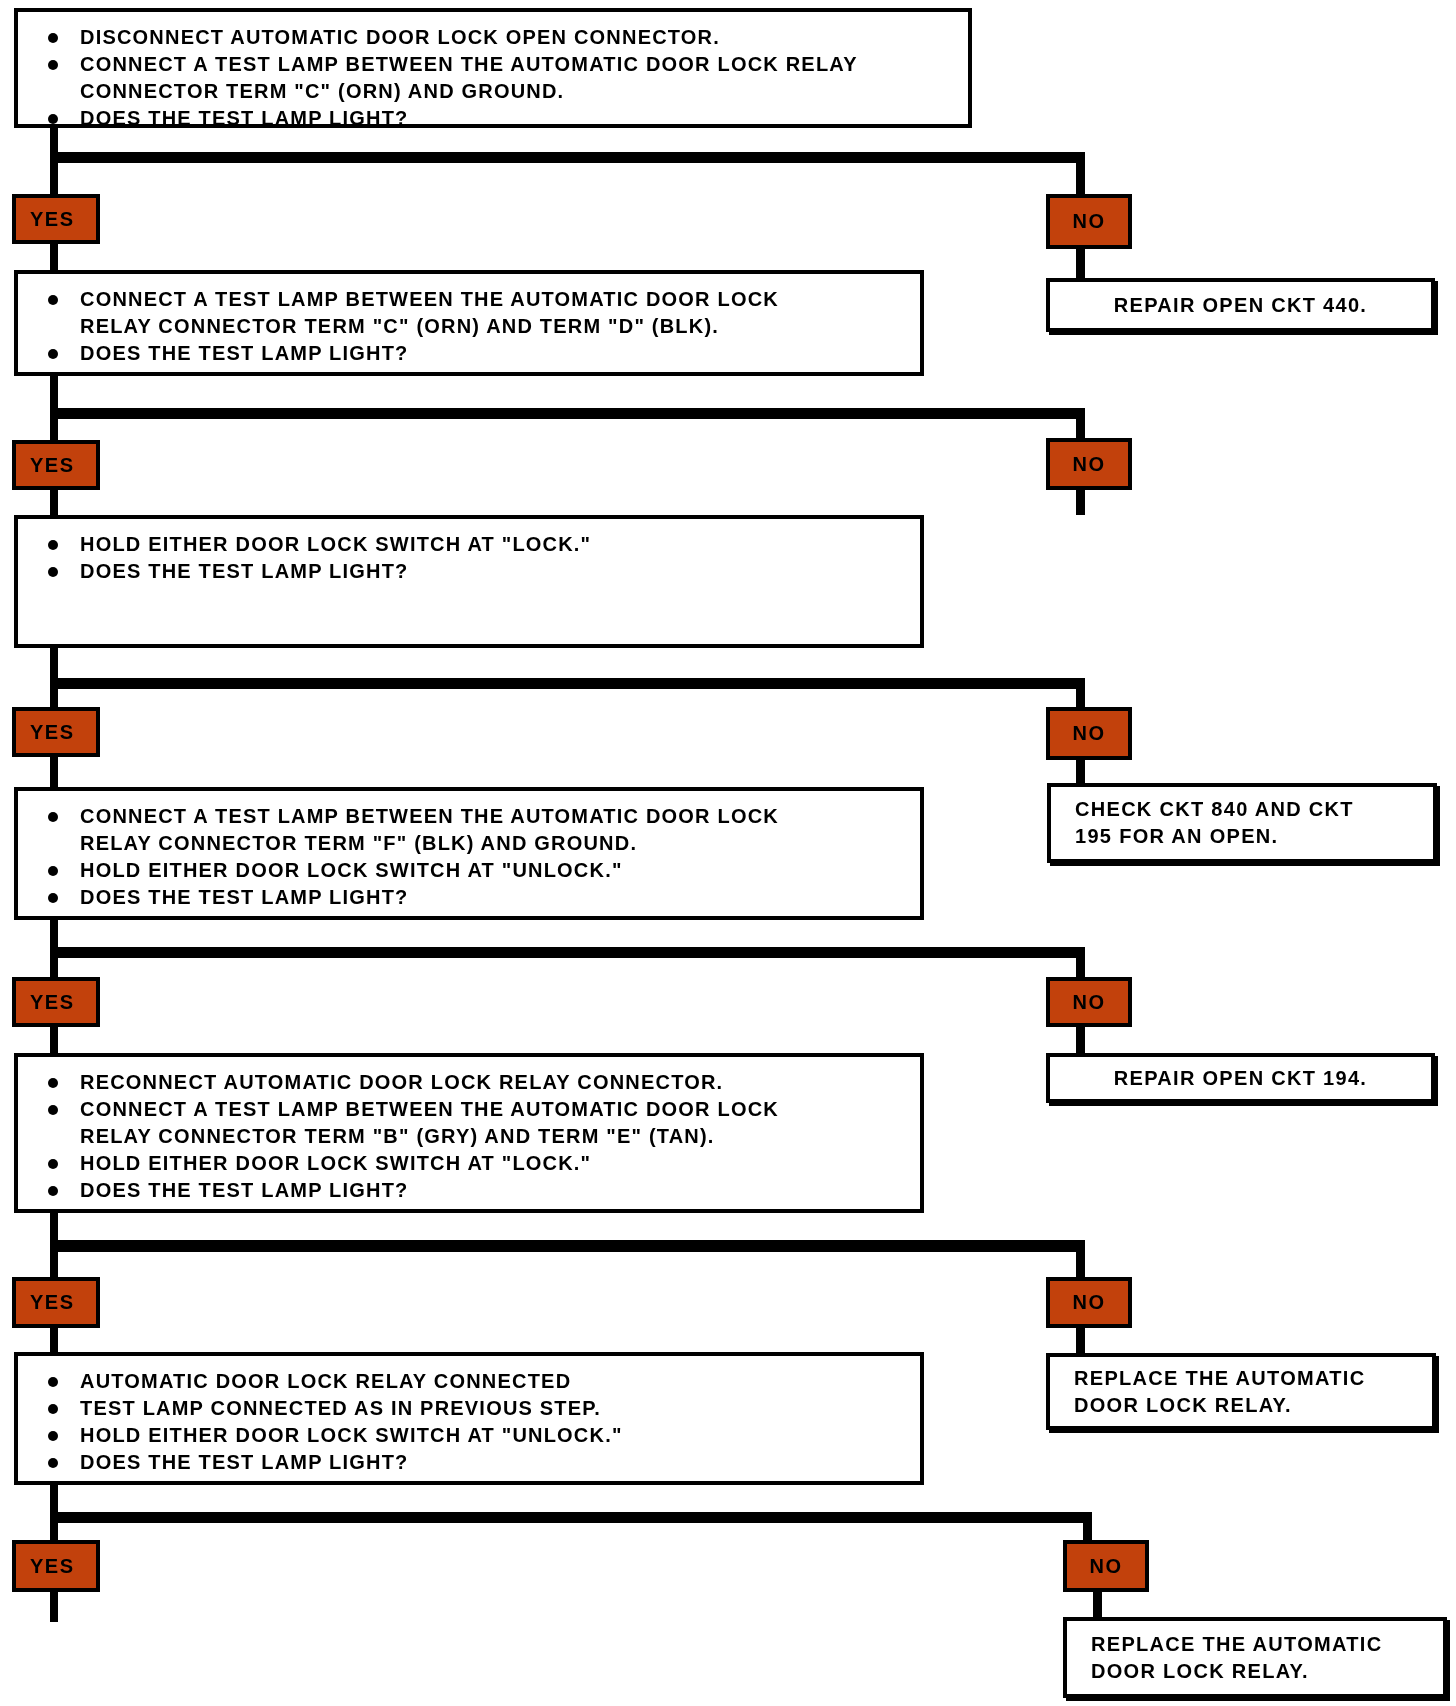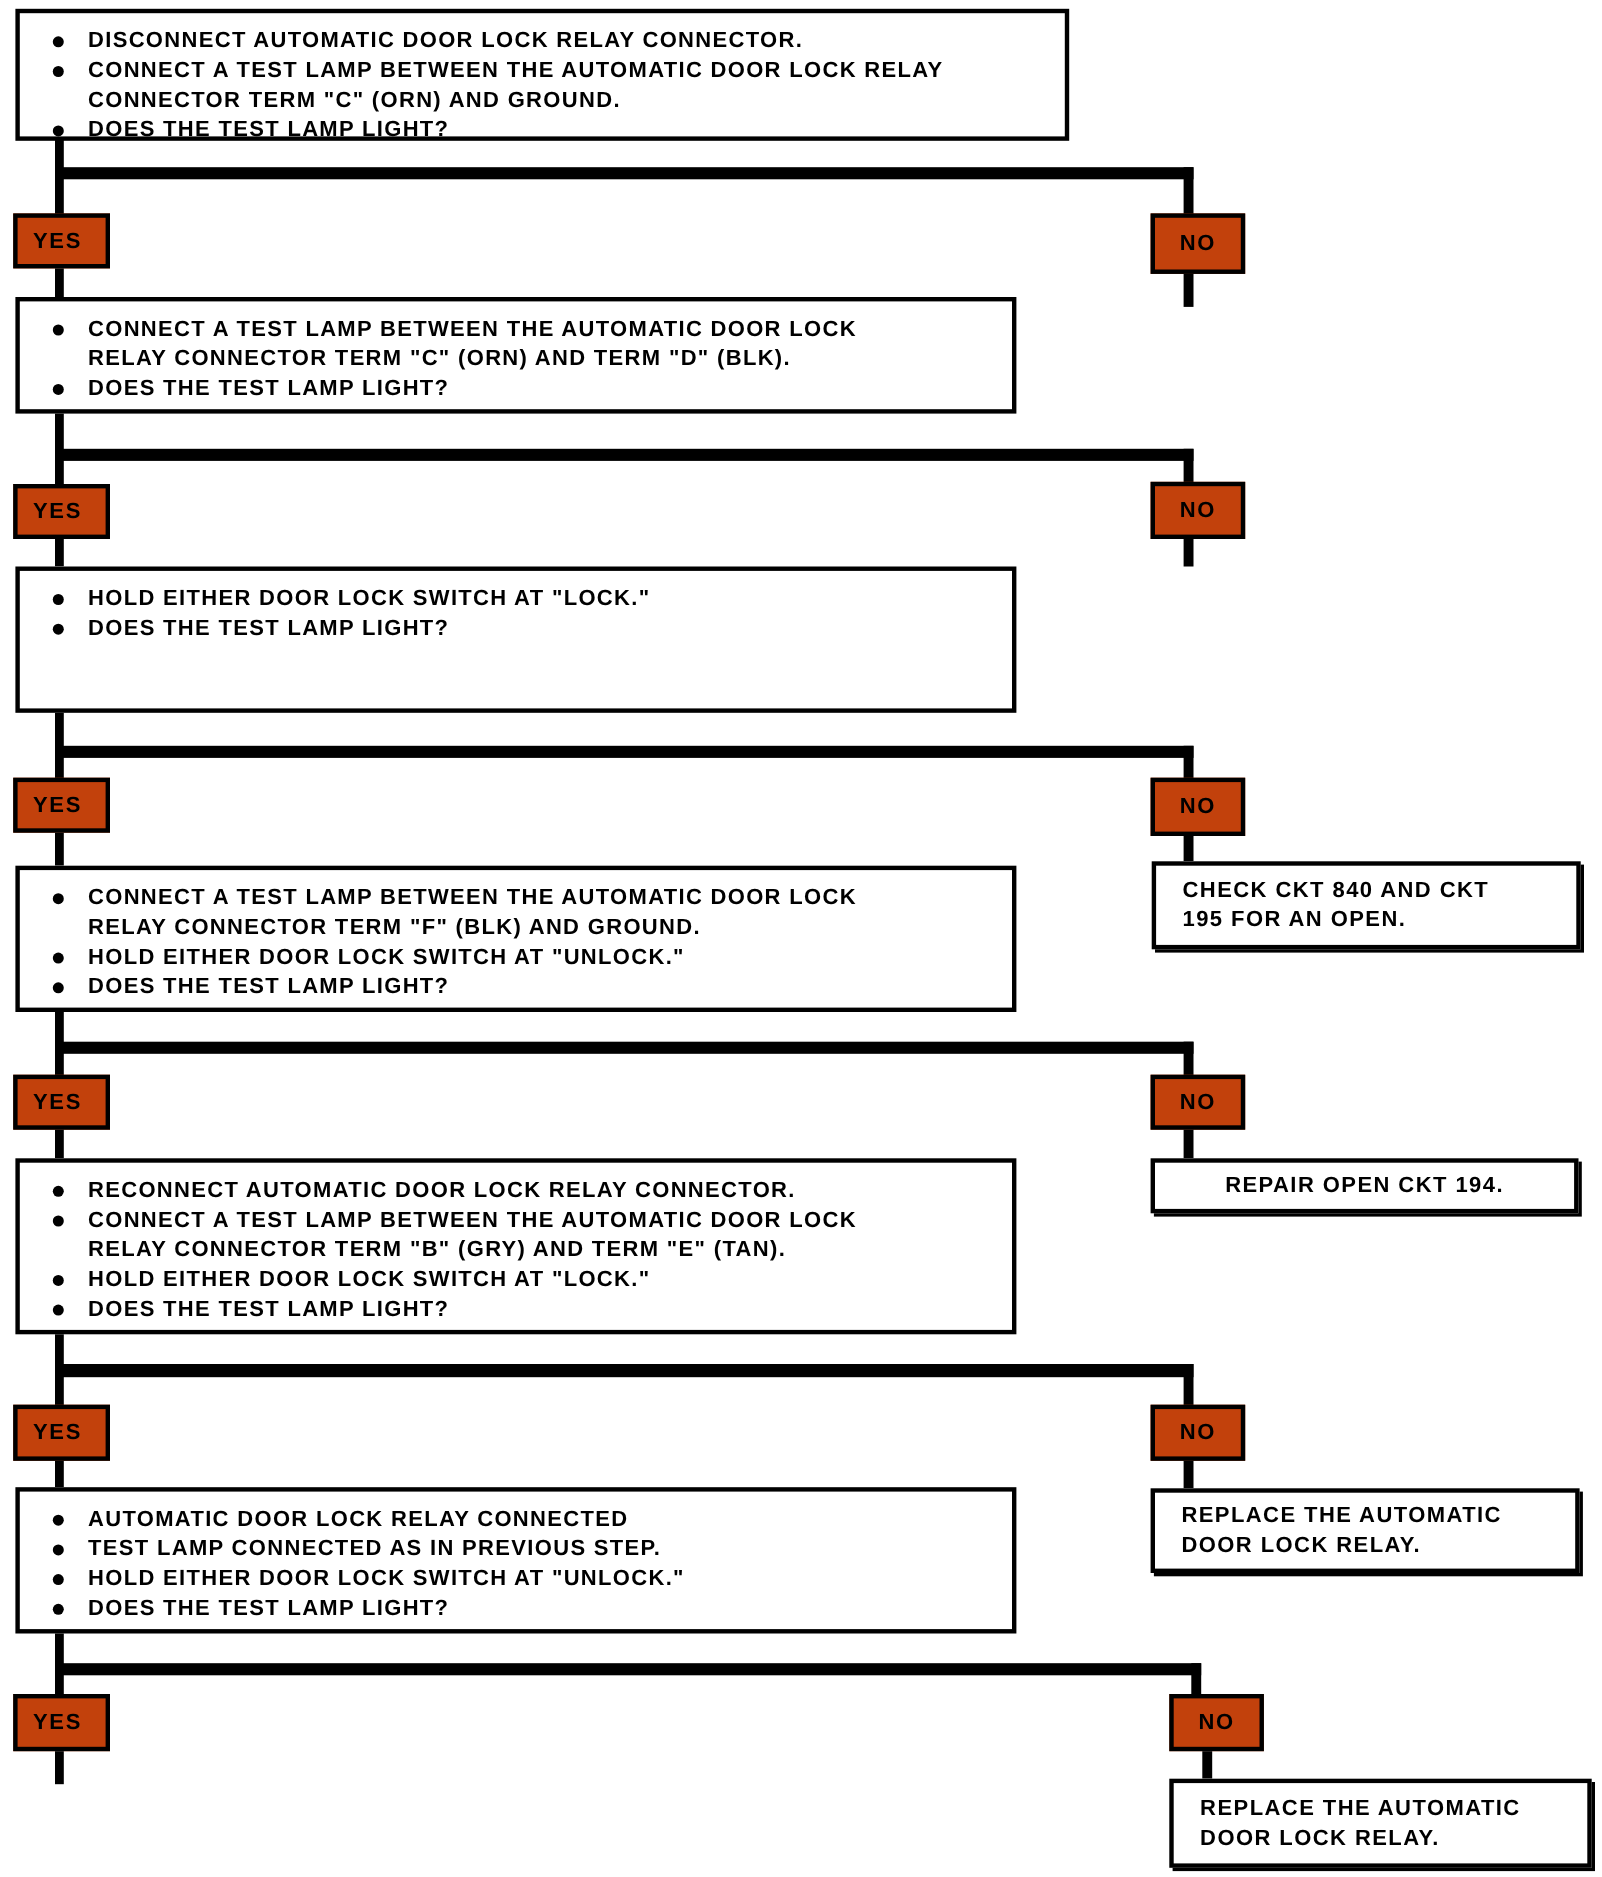--- a/index.html
+++ b/index.html
@@ -63,31 +63,32 @@
     box-shadow:3px 3px 0 #000;
   }
   .vline,.hbar{position:absolute;background:#000;}
 </style>
 </head>
 <body>
 
 <div id="canvas">
 
   <div class="qbox" style="left:14px;top:8px;width:958px;height:120px;">
-    <div class="bullet">DISCONNECT AUTOMATIC DOOR LOCK RELAY CONNECTOR.</div>
+    <div class="bullet">DISCONNECT AUTOMATIC DOOR LOCK OPEN CONNECTOR.</div>
     <div class="bullet">CONNECT A TEST LAMP BETWEEN THE AUTOMATIC DOOR LOCK RELAY
 CONNECTOR TERM "C" (ORN) AND GROUND.</div>
     <div class="bullet">DOES THE TEST LAMP LIGHT?</div>
   </div>
   <div class="vline" style="left:50px;top:126px;width:8px;height:70px;"></div>
   <div class="hbar" style="left:50px;top:152px;width:1035px;height:11px;"></div>
   <div class="vline" style="left:1076px;top:152px;width:9px;height:44px;"></div>
   <div class="branch-label yes" style="left:12px;top:194px;width:88px;height:50px;">YES</div>
   <div class="branch-label no" style="left:1046px;top:194px;width:86px;height:55px;">NO</div>
   <div class="vline" style="left:1076px;top:249px;width:9px;height:30px;"></div>
+  <div class="rbox" style="left:1046px;top:278px;width:389px;height:54px;justify-content:center;padding-left:0;">REPAIR OPEN CKT 440.</div>
   <div class="vline" style="left:50px;top:244px;width:8px;height:28px;"></div>
 
   <div class="qbox" style="left:14px;top:270px;width:910px;height:106px;">
     <div class="bullet">CONNECT A TEST LAMP BETWEEN THE AUTOMATIC DOOR LOCK
 RELAY CONNECTOR TERM "C" (ORN) AND TERM "D" (BLK).</div>
     <div class="bullet">DOES THE TEST LAMP LIGHT?</div>
   </div>
   <div class="vline" style="left:50px;top:376px;width:8px;height:66px;"></div>
   <div class="hbar" style="left:50px;top:408px;width:1035px;height:11px;"></div>
   <div class="vline" style="left:1076px;top:408px;width:9px;height:32px;"></div>

